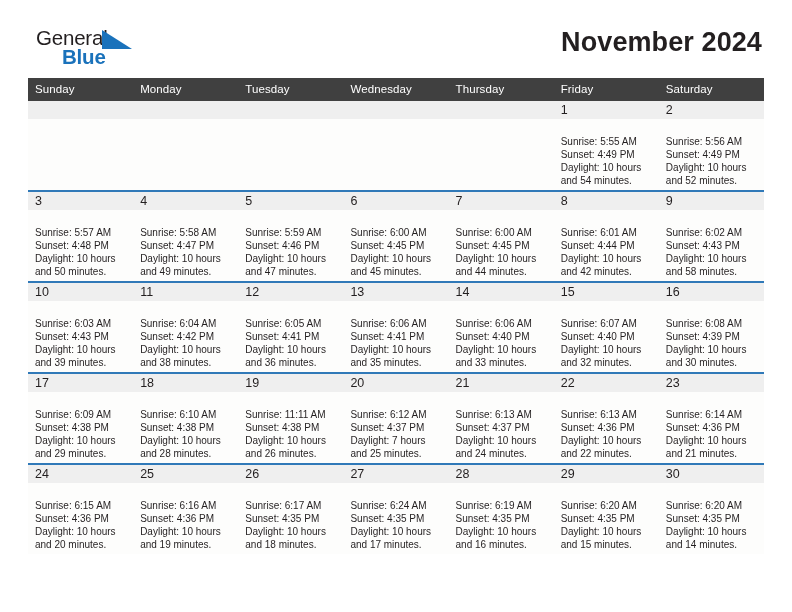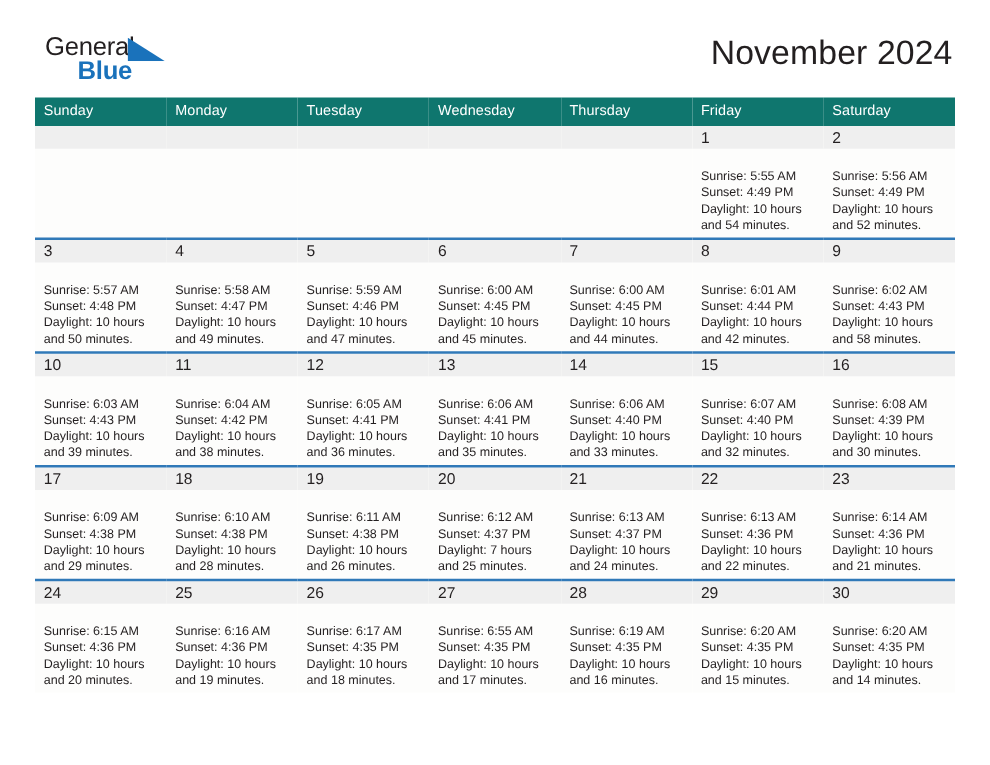--- a/index.html
+++ b/index.html
@@ -69,21 +69,21 @@
     background: #1a72bb;
     clip-path: polygon(0 100%, 100% 100%, 0 0);
   }
 
   .title-block {
     text-align: right;
     padding-right: 2px;
   }
   .cal-title {
     font-size: 27px;
-    font-weight: normal;
+    font-weight: bold;
     color: #231f20;
     line-height: 1.05;
     letter-spacing: 0.1px;
   }
   .cal-subtitle {
     font-size: 14.5px;
     font-weight: normal;
     color: #231f20;
     margin-top: 9px;
     letter-spacing: 0.1px;
@@ -91,21 +91,21 @@
 
   
   .calendar {
     margin-top: 8px;
     width: 736px;
     border-collapse: collapse;
     table-layout: fixed;
   }
 
   .calendar th {
-    background: #0f766e;
+    background: #404040;
     color: #ffffff;
     font-size: 11.5px;
     font-weight: normal;
     text-align: left;
     padding: 5px 0 6px 7px;
     height: 21px;
     box-sizing: border-box;
     letter-spacing: 0.1px;
     margin-left: 28px;
   }
@@ -343,21 +343,21 @@
             <span class="daynum">18</span>
             <div class="details">
               <div>Sunrise: 6:10 AM</div>
               <div>Sunset: 4:38 PM</div>
               <div class="wrap">Daylight: 10 hours and 28 minutes.</div>
             </div>
           </td>
           <td>
             <span class="daynum">19</span>
             <div class="details">
-              <div>Sunrise: 6:11 AM</div>
+              <div>Sunrise: 11:11 AM</div>
               <div>Sunset: 4:38 PM</div>
               <div class="wrap">Daylight: 10 hours and 26 minutes.</div>
             </div>
           </td>
           <td>
             <span class="daynum">20</span>
             <div class="details">
               <div>Sunrise: 6:12 AM</div>
               <div>Sunset: 4:37 PM</div>
               <div class="wrap">Daylight: 7 hours and 25 minutes.</div>
@@ -409,21 +409,21 @@
             <span class="daynum">26</span>
             <div class="details">
               <div>Sunrise: 6:17 AM</div>
               <div>Sunset: 4:35 PM</div>
               <div class="wrap">Daylight: 10 hours and 18 minutes.</div>
             </div>
           </td>
           <td>
             <span class="daynum">27</span>
             <div class="details">
-              <div>Sunrise: 6:55 AM</div>
+              <div>Sunrise: 6:24 AM</div>
               <div>Sunset: 4:35 PM</div>
               <div class="wrap">Daylight: 10 hours and 17 minutes.</div>
             </div>
           </td>
           <td>
             <span class="daynum">28</span>
             <div class="details">
               <div>Sunrise: 6:19 AM</div>
               <div>Sunset: 4:35 PM</div>
               <div class="wrap">Daylight: 10 hours and 16 minutes.</div>

